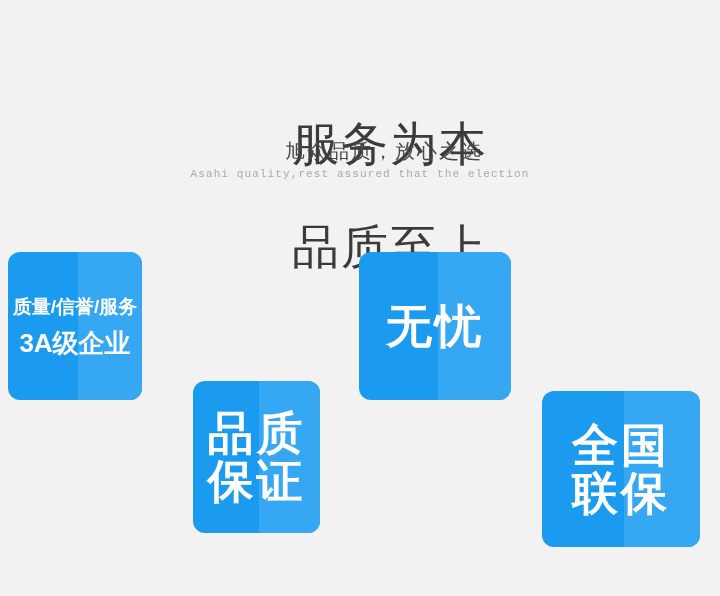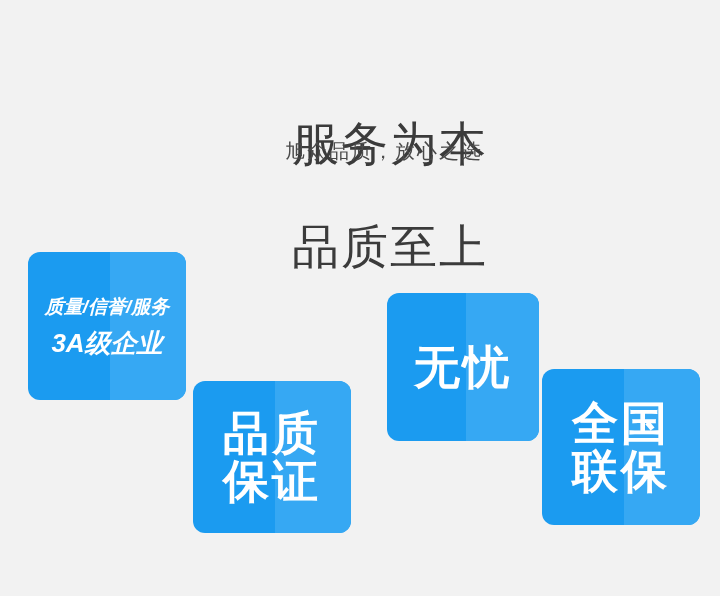--- a/index.html
+++ b/index.html
@@ -83,73 +83,71 @@
     display: flex;
     flex-direction: column;
     align-items: center;
     justify-content: center;
     color: #ffffff;
     text-align: center;
   }
 
   
   #card-3a {
-    left: 28px;
+    left: 8px;
     top: 252px;
-    width: 158px;
+    width: 134px;
     height: 148px;
-    font-style: italic;
   }
   #card-3a .line1 {
     font-size: 19px;
     font-weight: bold;
     letter-spacing: 0px;
     line-height: 1;
     margin-bottom: 14px;
   }
   #card-3a .line2 {
     font-size: 26px;
     font-weight: bold;
     line-height: 1;
     letter-spacing: 0px;
   }
 
   
   #card-pinzhi {
     left: 193px;
     top: 381px;
-    width: 158px;
+    width: 127px;
     height: 152px;
   }
   #card-pinzhi .big {
     font-size: 46px;
     font-weight: bold;
     line-height: 1.05;
     letter-spacing: 3px;
   }
 
   
   #card-wuyou {
-    left: 387px;
+    left: 359px;
     top: 252px;
     width: 152px;
     height: 148px;
-    margin-top: 41px;
   }
   #card-wuyou .big {
     font-size: 46px;
     font-weight: bold;
     line-height: 1.05;
     letter-spacing: 3px;
   }
 
   
   #card-quanguo {
     left: 542px;
-    top: 369px;
+    top: 391px;
     width: 158px;
     height: 156px;
   }
   #card-quanguo .big {
     font-size: 46px;
     font-weight: bold;
     line-height: 1.05;
     letter-spacing: 3px;
   }
 </style>
@@ -158,20 +156,21 @@
 
 <div class="page">
 
   <div class="headline">
     <span>服务为本</span>
     <span class="gap"></span>
     <span>品质至上</span>
   </div>
 
   <div class="subhead">旭众品质，放心之选</div>
+  <div class="subhead-en">Asahi quality,rest assured that the election</div>
 
   <div class="card" id="card-3a">
     <div class="sheen"></div>
     <div class="content">
       <div class="line1">质量/信誉/服务</div>
       <div class="line2">3A级企业</div>
     </div>
   </div>
 
   <div class="card" id="card-pinzhi">

